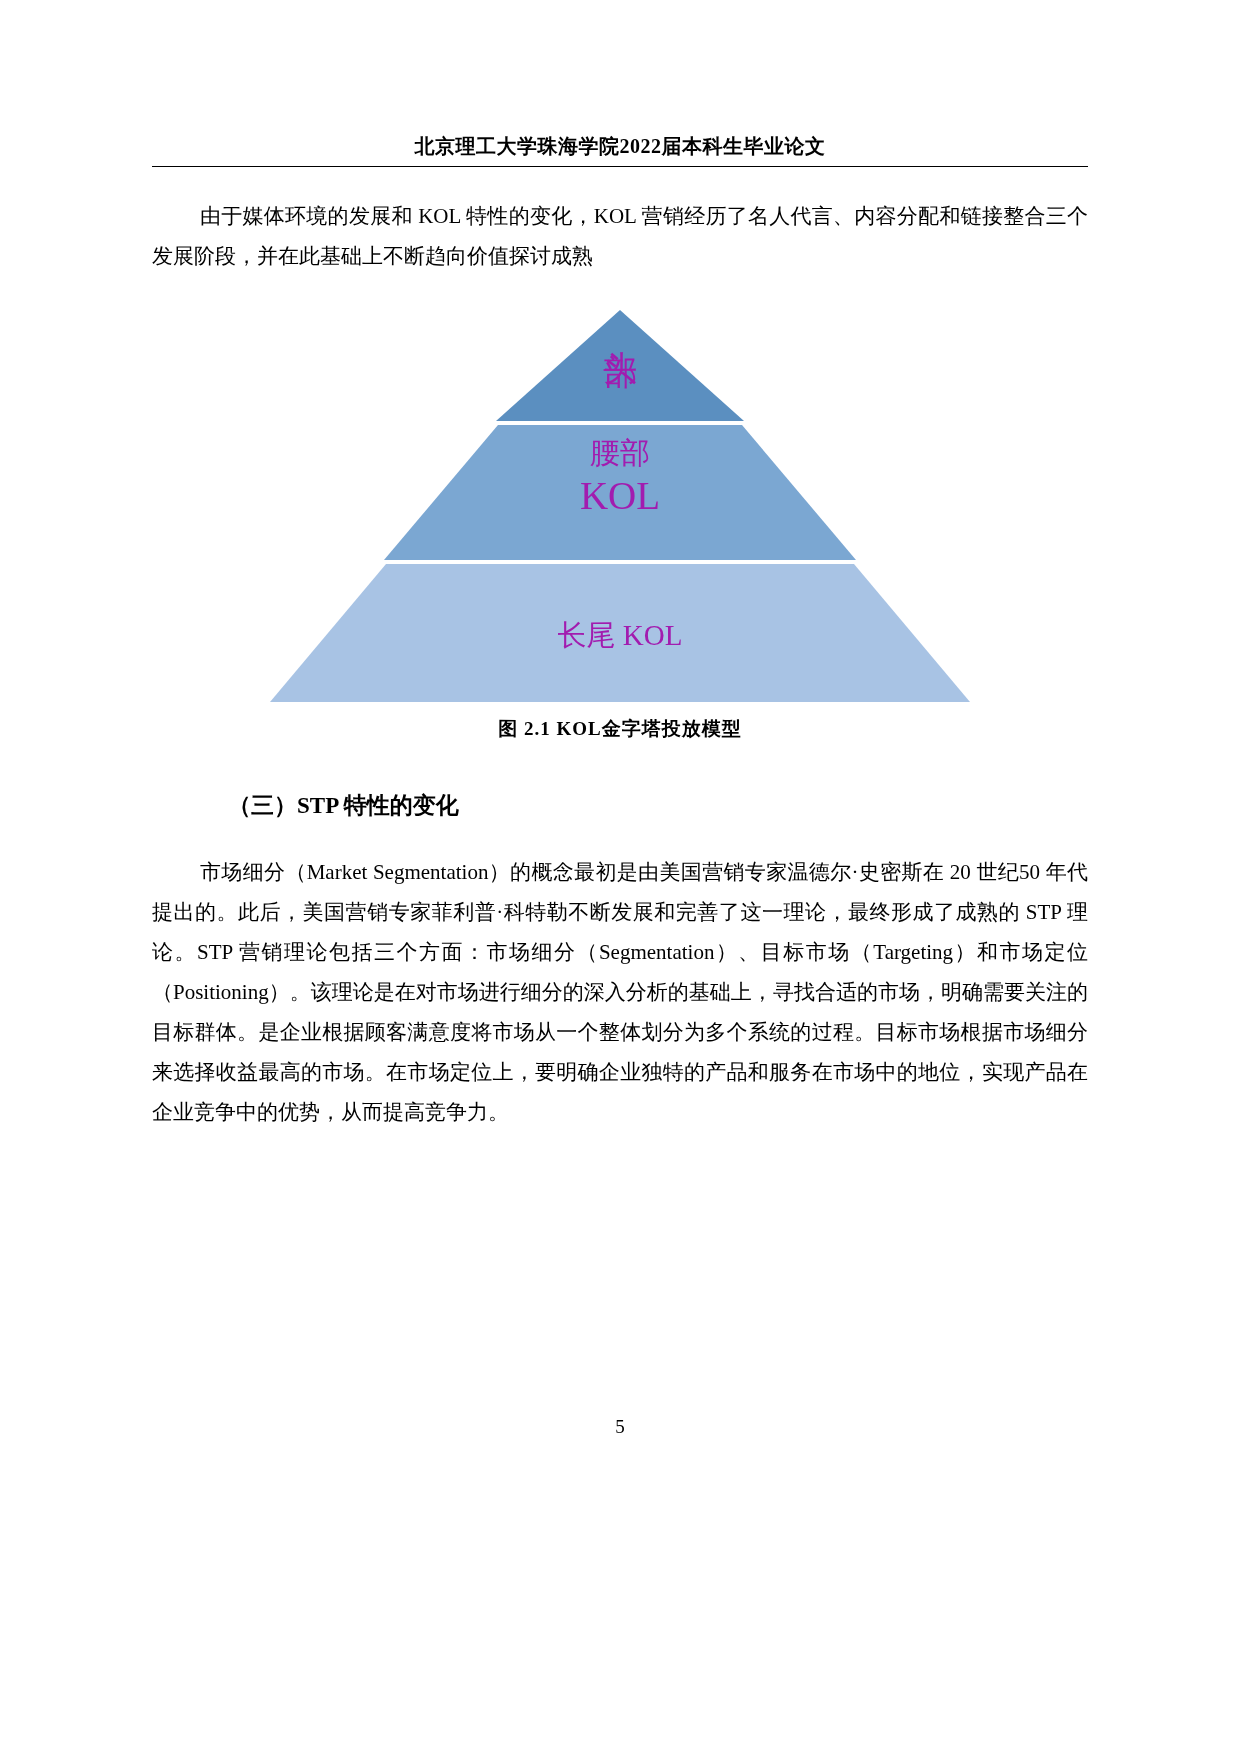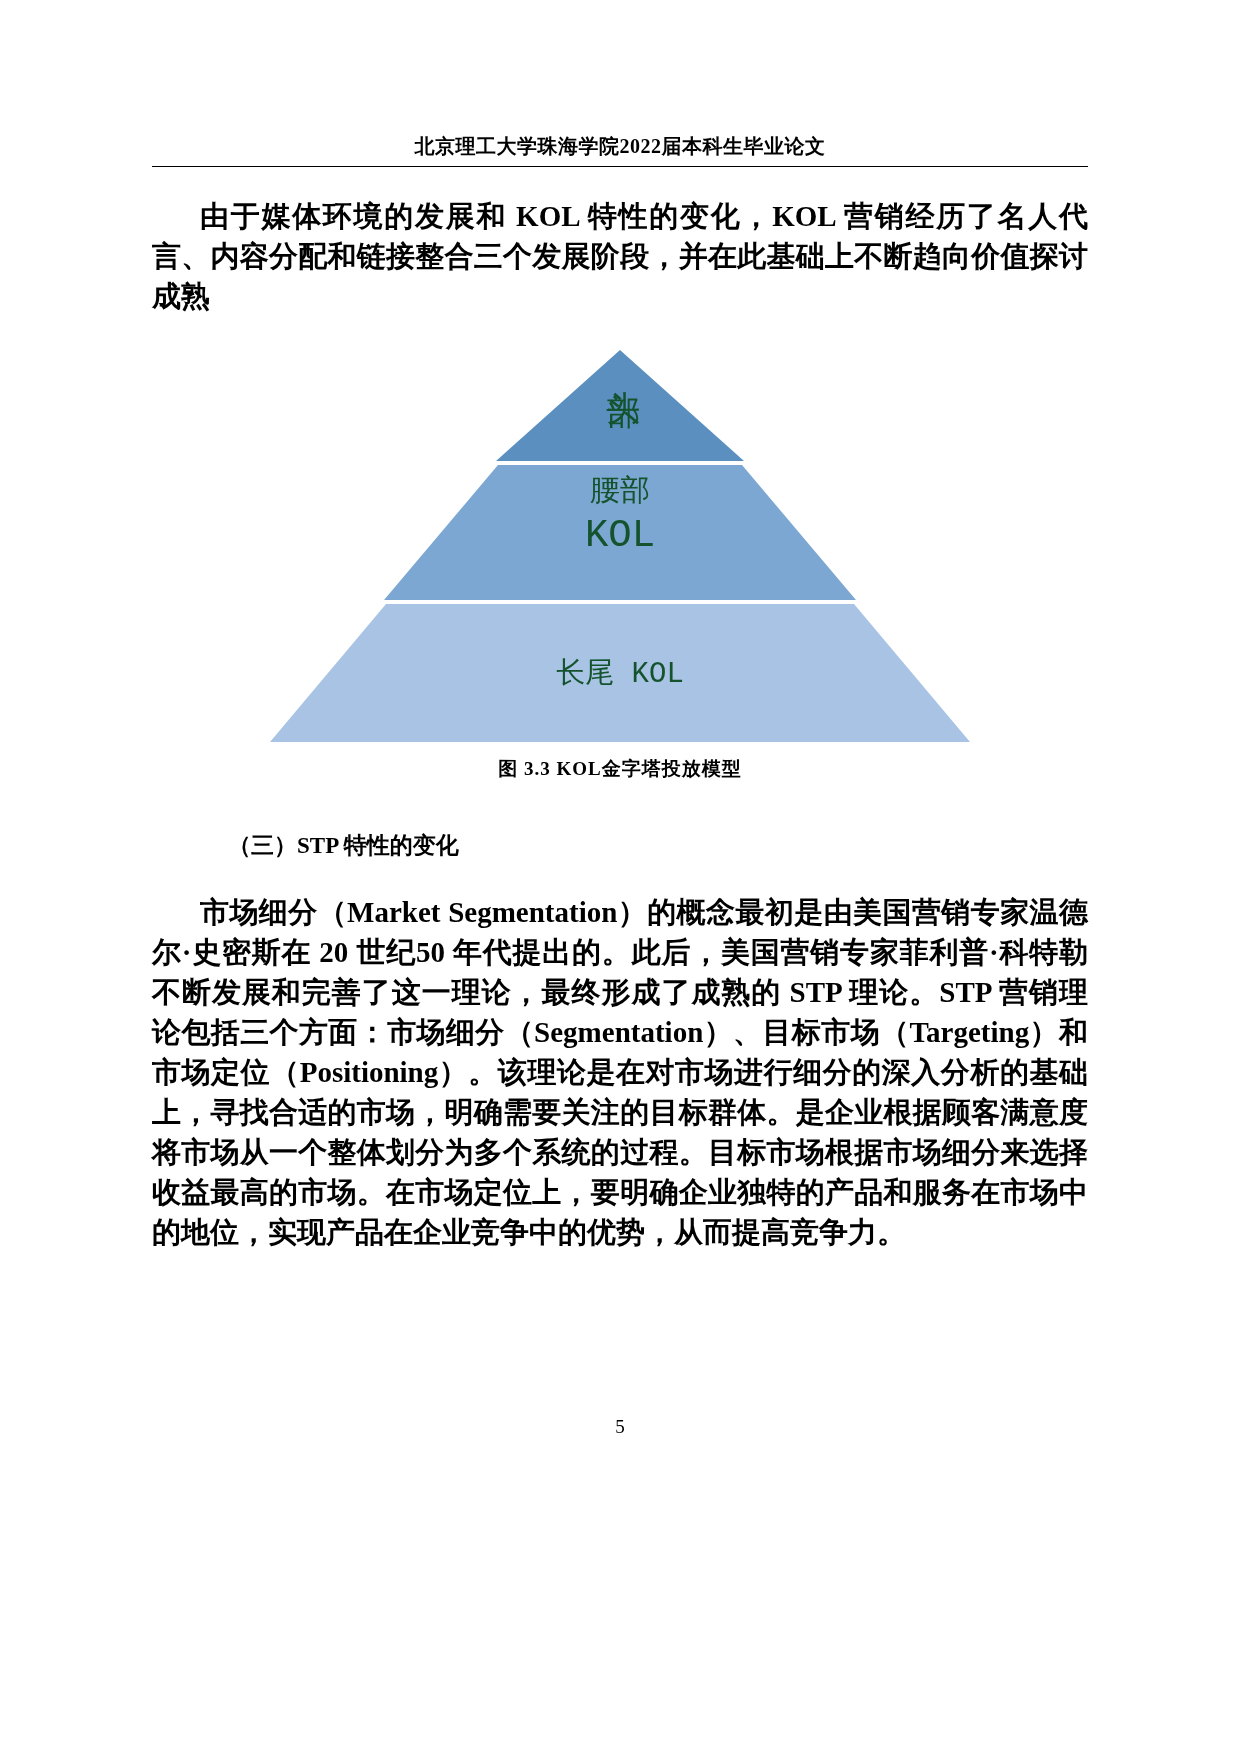--- a/index.html
+++ b/index.html
@@ -45,25 +45,25 @@
 
   
   .content {
     position: absolute;
     left: 152px;
     top: 180px;
     width: 936px;
   }
   p.body-par {
     margin: 0 0 0 0;
-    font-size: 29px;
+    font-size: 21px;
     line-height: 40px;
     text-align: justify;
     text-justify: inter-ideograph;
-    font-weight: bold;
+    font-weight: normal;
     letter-spacing: 0px;
     font-family: "Liberation Serif", "DejaVu Serif", serif;
   }
   p.indent2 { text-indent: 48px; }
 
   .heading {
     font-size: 23px;
     font-weight: bold;
     line-height: 40px;
     margin: 0;
@@ -91,22 +91,22 @@
     transform: translateX(-50%);
     top: 8px;
     width: 700px;
     height: 392px;
   }
   .tier-label {
     position: absolute;
     left: 50%;
     transform: translateX(-50%);
     white-space: nowrap;
-    color: #14532d;
-    font-family: Liberation Mono, monospace;
+    color: #a21caf;
+    font-family: Liberation Serif, serif;
     text-align: center;
   }
   .tier-label.vertical {
     writing-mode: vertical-rl;
     text-orientation: upright;
     letter-spacing: 2px;
   }
   .fig-caption {
     text-align: center;
     font-size: 19px;
@@ -154,21 +154,21 @@
           <polygon id="tier1" points="226,111 474,111 350,0" fill="#5b8fc0"></polygon>
         </svg>
 
         <div class="tier-label vertical" style="top:22px; font-size:34px; line-height:1.05;">头部</div>
 
         <div class="tier-label" style="top:132px; font-size:30px; line-height:1.25;">腰部</div>
         <div class="tier-label" style="top:170px; font-size:39px; line-height:1.25;">KOL</div>
 
         <div class="tier-label" style="top:316px; font-size:29px; line-height:1.2;">长尾 KOL</div>
       </div>
-      <div class="fig-caption">图 3.3 KOL金字塔投放模型</div>
+      <div class="fig-caption">图 2.1 KOL金字塔投放模型</div>
     </div>
 
     <div class="spacer-md"></div>
 
     <h2 class="heading">（三）STP 特性的变化</h2>
     <div class="spacer-sm"></div>
     <p class="body-par indent2">市场细分（Market Segmentation）的概念最初是由美国营销专家温德尔·史密斯在 20 世纪50 年代提出的。此后，美国营销专家菲利普·科特勒不断发展和完善了这一理论，最终形成了成熟的 STP 理论。STP 营销理论包括三个方面：市场细分（Segmentation）、目标市场（Targeting）和市场定位（Positioning）。该理论是在对市场进行细分的深入分析的基础上，寻找合适的市场，明确需要关注的目标群体。是企业根据顾客满意度将市场从一个整体划分为多个系统的过程。目标市场根据市场细分来选择收益最高的市场。在市场定位上，要明确企业独特的产品和服务在市场中的地位，实现产品在企业竞争中的优势，从而提高竞争力。</p>
 
     <div class="spacer-lg"></div>
 

